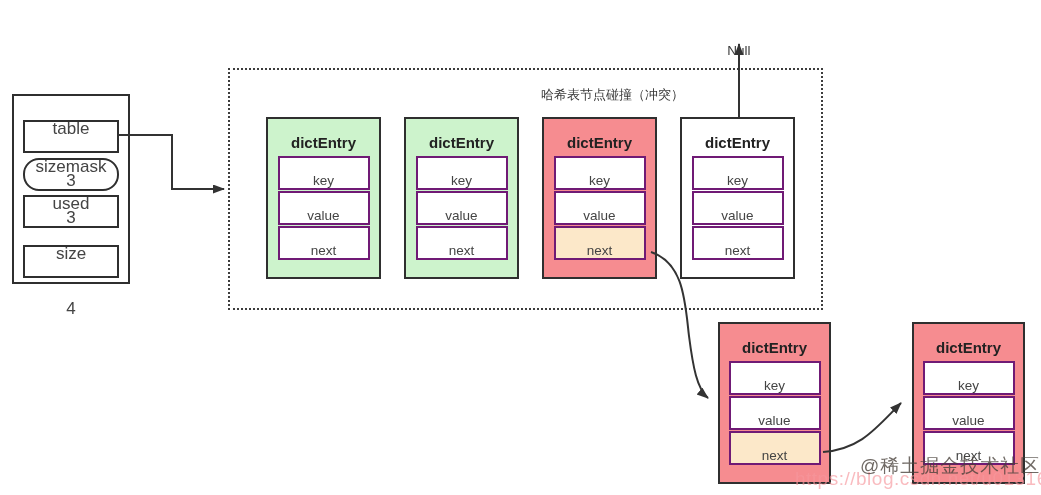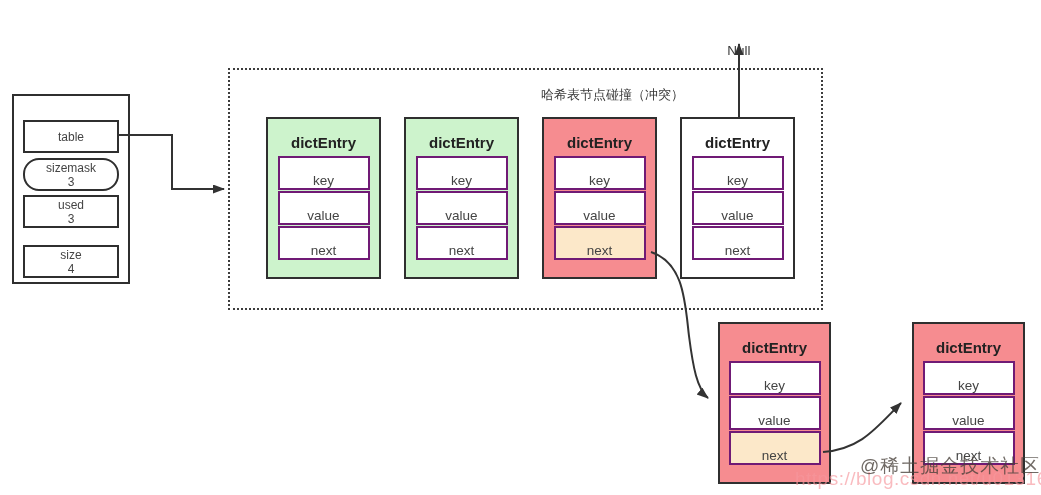--- a/index.html
+++ b/index.html
@@ -18,22 +18,22 @@
     border:2px solid #2f2f2f;background:#fff;
     box-sizing:border-box;z-index:2;
   }
   .dictht-title{
     text-align:center;font-weight:bold;font-size:15px;
     padding-top:17px;height:22px;color:#222;margin-top:48px;
   }
   .field{
     position:absolute;left:9px;width:96px;height:33px;
     border:2px solid #2f2f2f;background:#fff;box-sizing:border-box;
-    display:flex;flex-direction:column;align-items:center;justify-content:center;
-    font-size:12px;line-height:14px;color:#444;
+    display:flex;flex-direction:column;align-items:center;justify-content:flex-start;
+    font-size:17px;line-height:14px;color:#444;
   }
   
   .bucket{
     left:228px;top:68px;width:595px;height:242px;
     border:2px dotted #3d3d3d;box-sizing:border-box;z-index:1;
   }
   .bucket-label{
     left:541px;top:86px;font-size:13px;color:#3a3a3a;z-index:2;white-space:nowrap;
   }
   
@@ -80,21 +80,21 @@
       <span>table</span>
     </div>
     <div class="field" style="top:62px;border-radius:16px;">
       <span>sizemask</span>
       <span>3</span>
     </div>
     <div class="field" style="top:99px;">
       <span>used</span>
       <span>3</span>
     </div>
-    <div class="field" style="top:149px;">
+    <div class="field" style="top:149px;gap:41px;">
       <span>size</span>
       <span>4</span>
     </div>
   </div>
 
   <div class="abs null-label">Null</div>
 
   <div class="abs bucket"></div>
   <div class="abs bucket-label">哈希表节点碰撞（冲突）</div>
 

